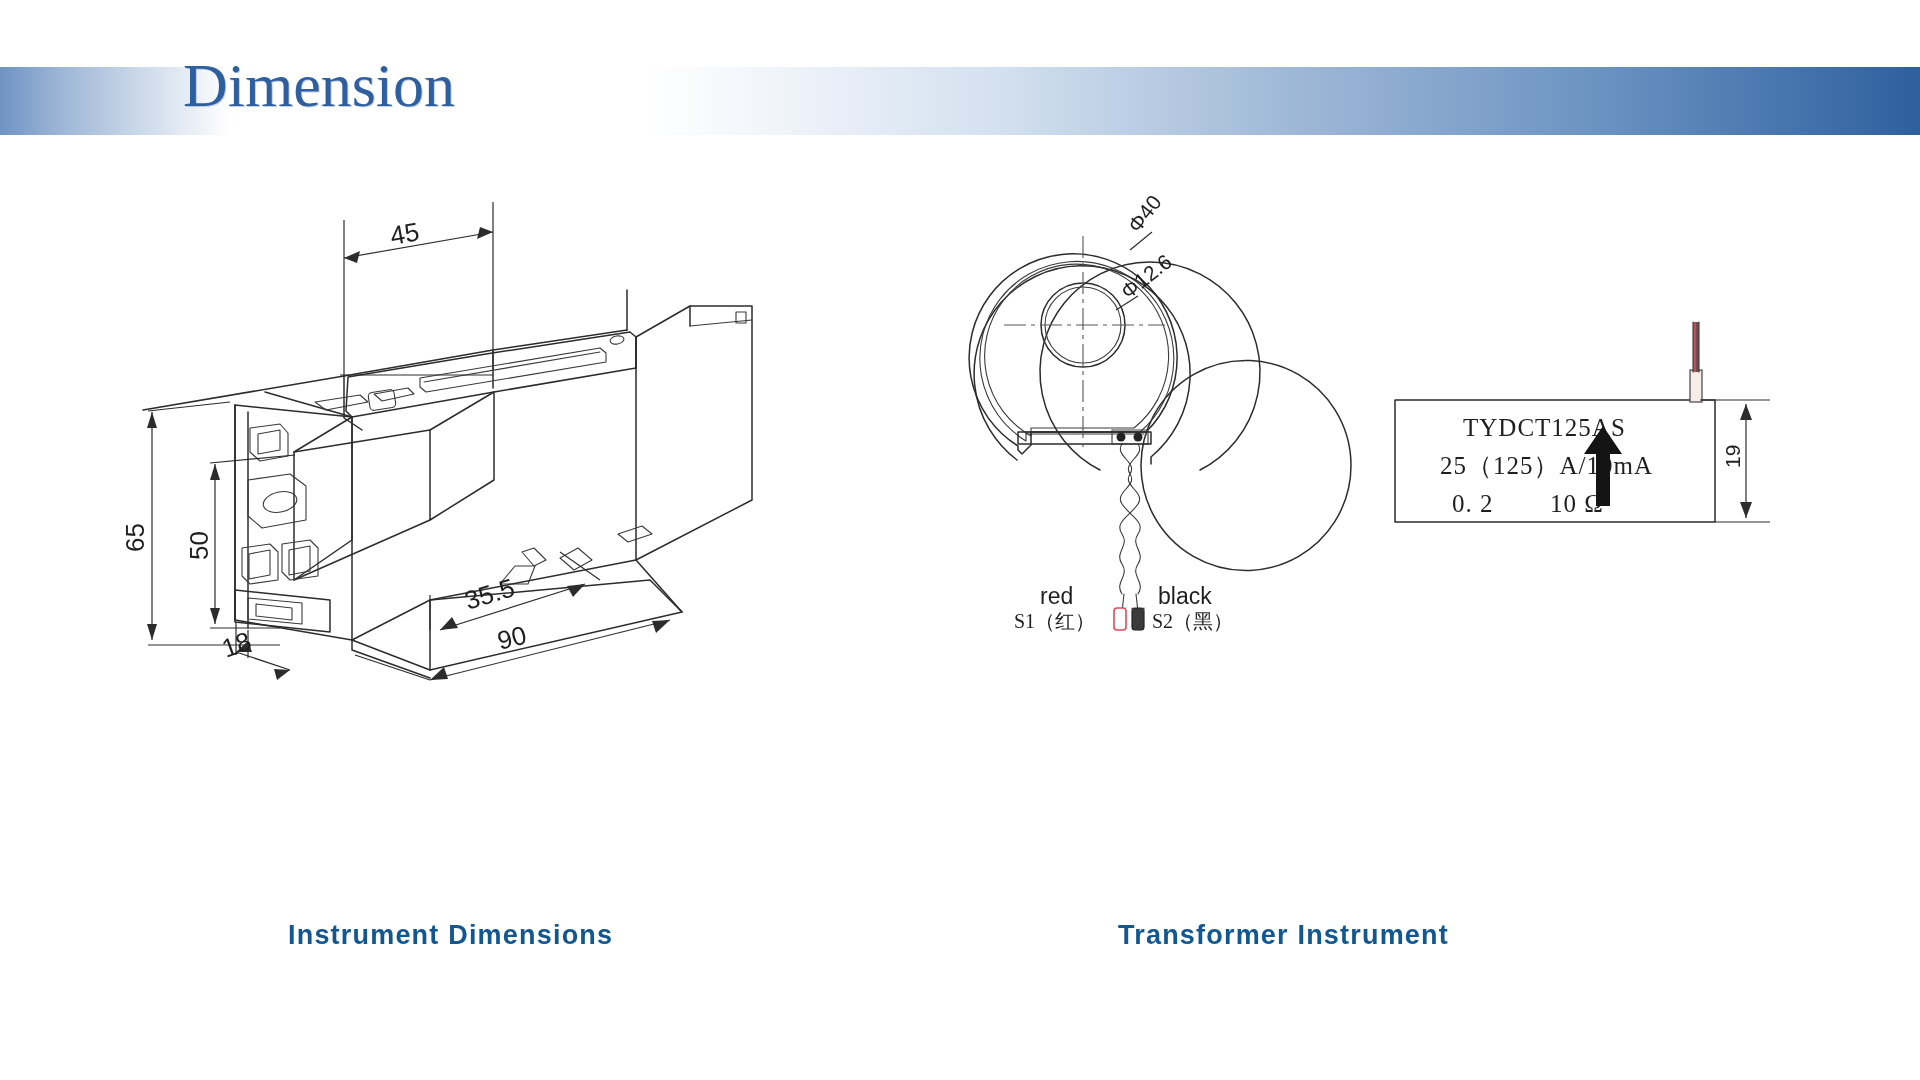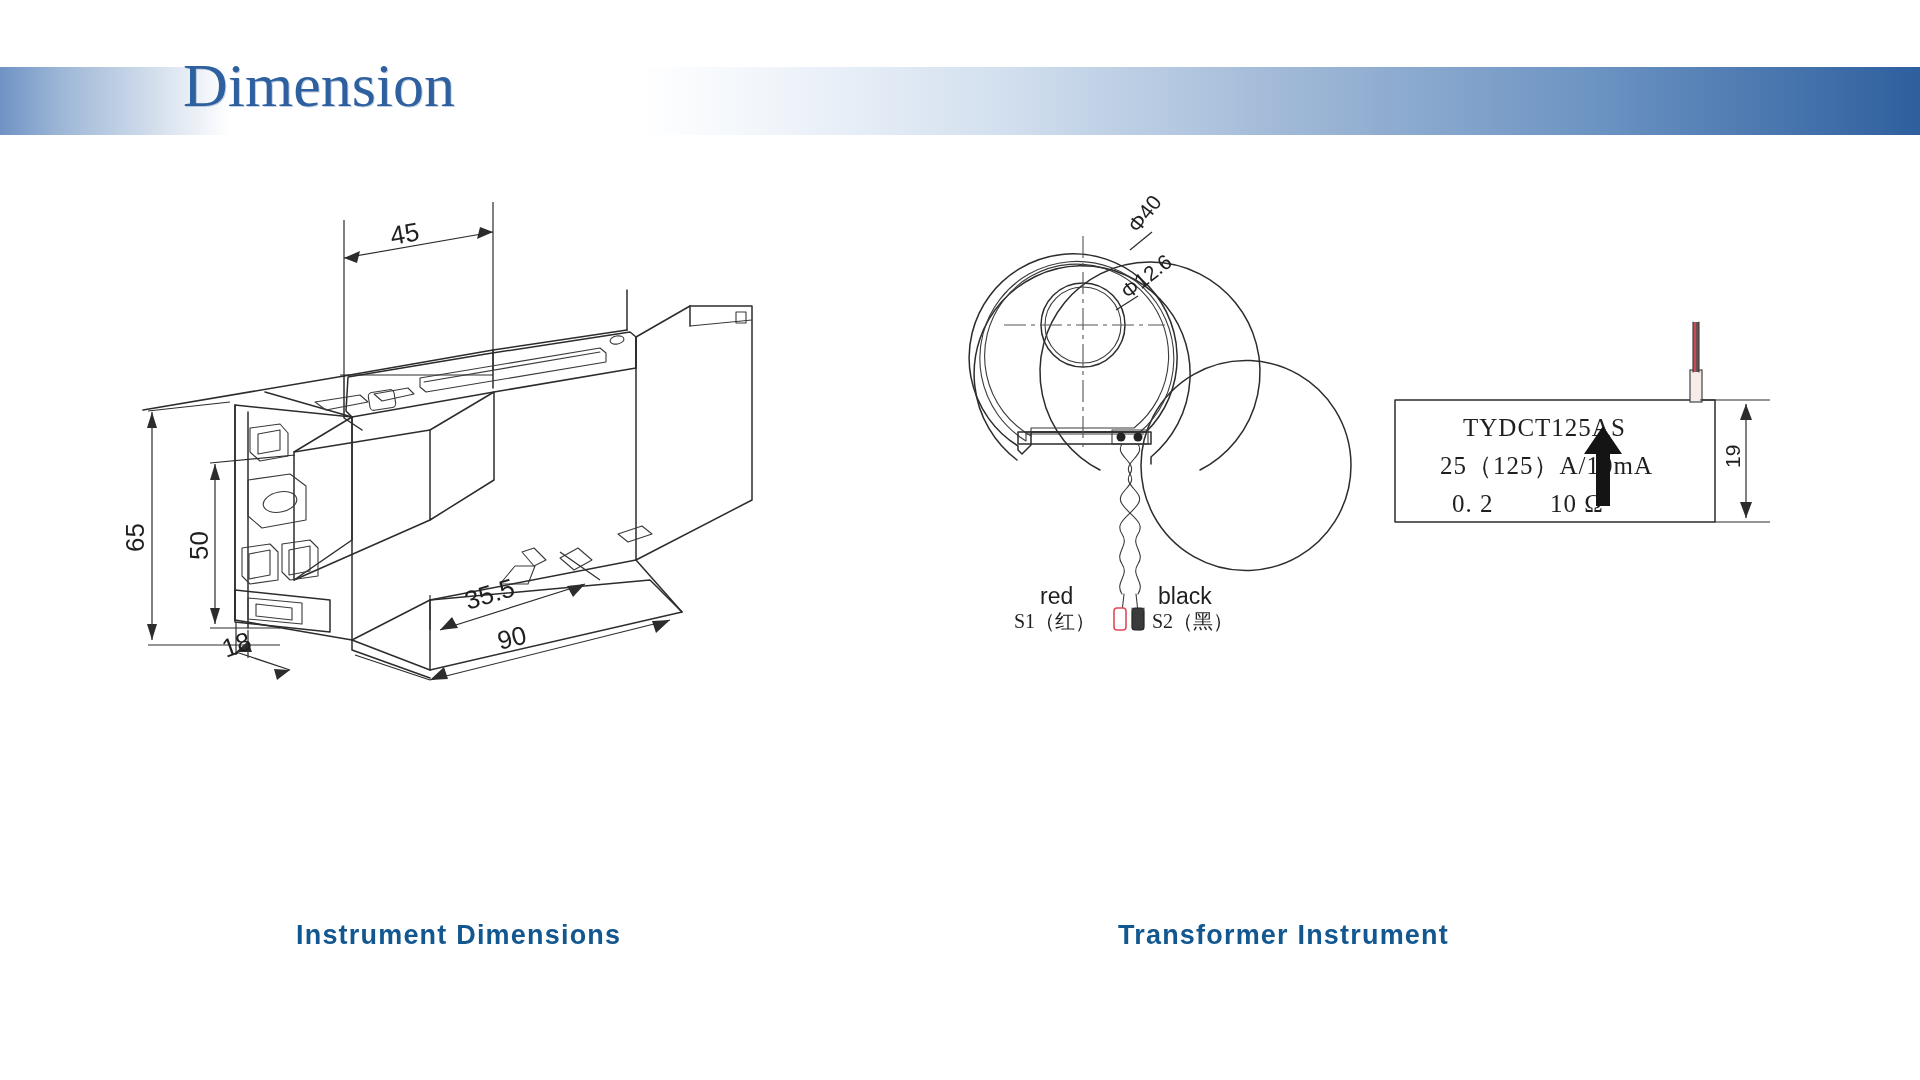--- a/index.html
+++ b/index.html
@@ -39,21 +39,21 @@
   
   .caption{
     position:absolute;
     font-family:"Liberation Sans", sans-serif;
     font-size:27px;
     font-weight:bold;
     color:#12578f;
     letter-spacing:1.2px;
     white-space:nowrap;
   }
-  #caption-left{left:296px;top:920px;}
+  #caption-left{left:288px;top:920px;}
   #caption-right{left:1118px;top:920px;}
 
   
   .drawing{position:absolute;}
   #instrument-drawing{left:130px;top:180px;width:720px;height:640px;}
   #transformer-drawing{left:900px;top:210px;width:940px;height:620px;}
 
   svg{display:block;overflow:visible;}
 
   .ln{fill:none;stroke:#2c2c2c;stroke-width:1.5;stroke-linejoin:round;stroke-linecap:round;}

